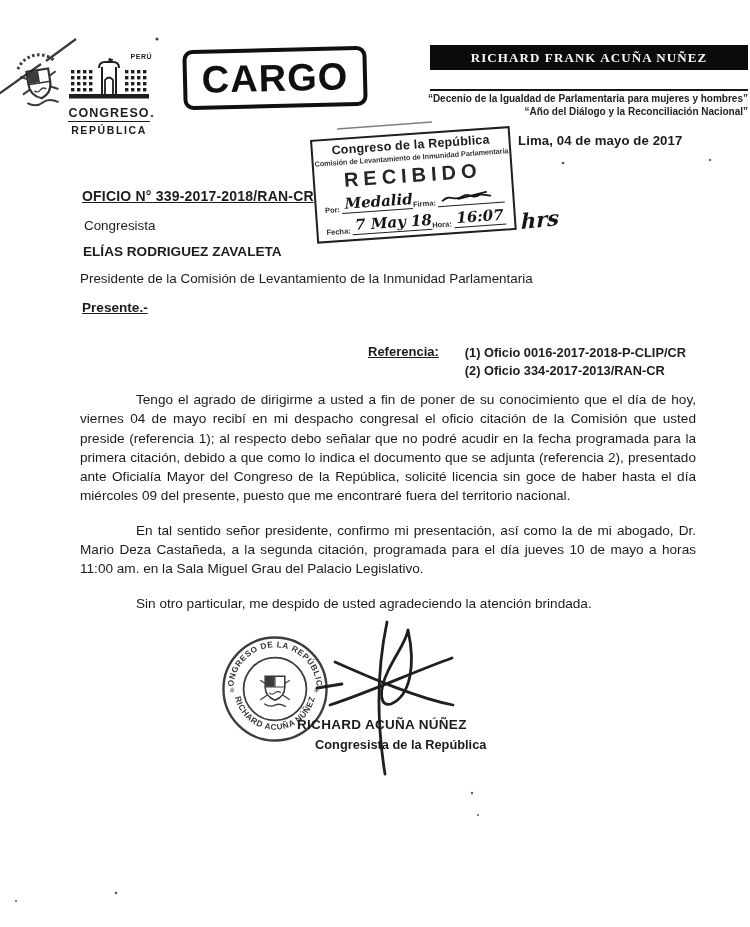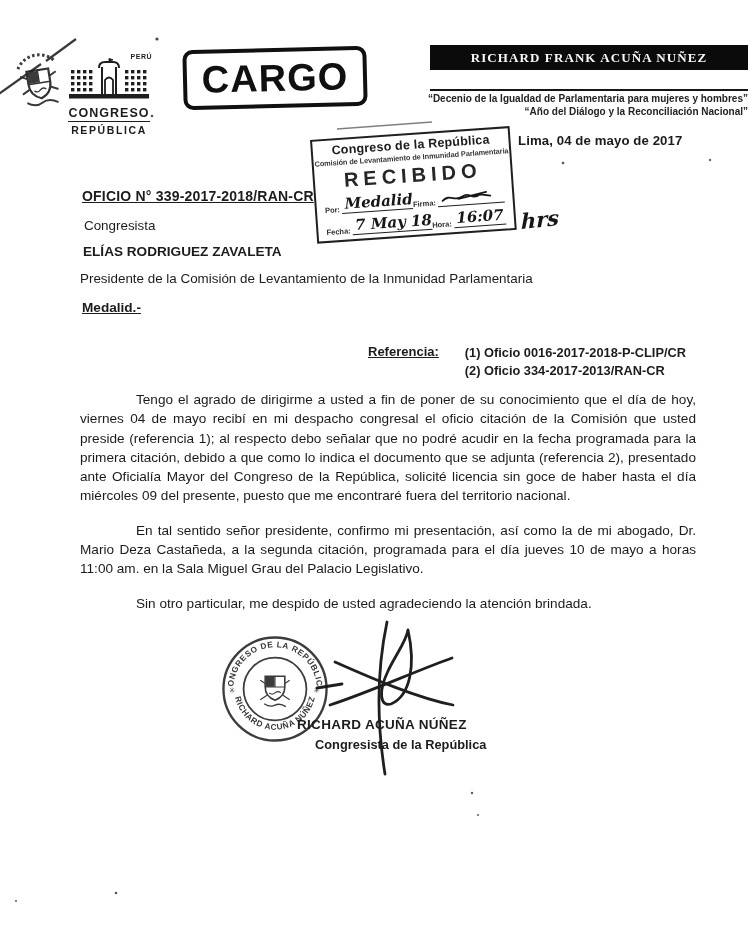--- a/index.html
+++ b/index.html
@@ -186,21 +186,21 @@
       <span class="rs-label">Hora:</span>
       <span class="rs-fill"><span class="hand">16:07</span></span>
     </div>
   </div>
   <div class="abs hand hrs-note">hrs</div>
 
   <div class="abs oficio-no">OFICIO N° 339-2017-2018/RAN-CR</div>
   <div class="abs addr-role">Congresista</div>
   <div class="abs addr-title">Presidente de la Comisión de Levantamiento de la Inmunidad Parlamentaria</div>
   <div class="abs addr-name">ELÍAS RODRIGUEZ ZAVALETA</div>
-  <div class="abs salutation">Medalid.-</div>
+  <div class="abs salutation">Presente.-</div>
 
   <div class="abs ref-block">
     <span class="ref-label">Referencia:</span>
     <div class="ref-items">
       <div>(1) Oficio 0016-2017-2018-P-CLIP/CR</div>
       <div>(2) Oficio 334-2017-2013/RAN-CR</div>
     </div>
   </div>
 
   <div class="abs body-text">

